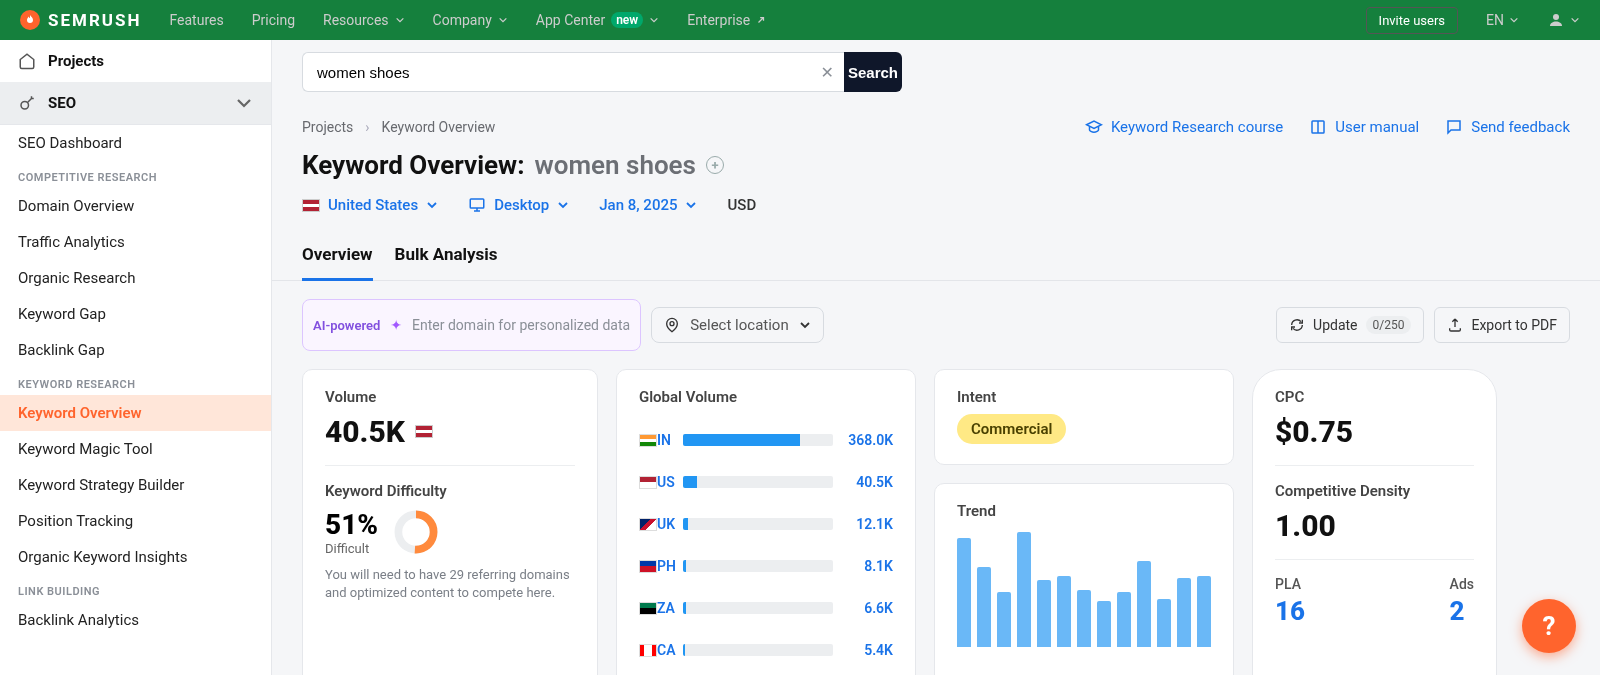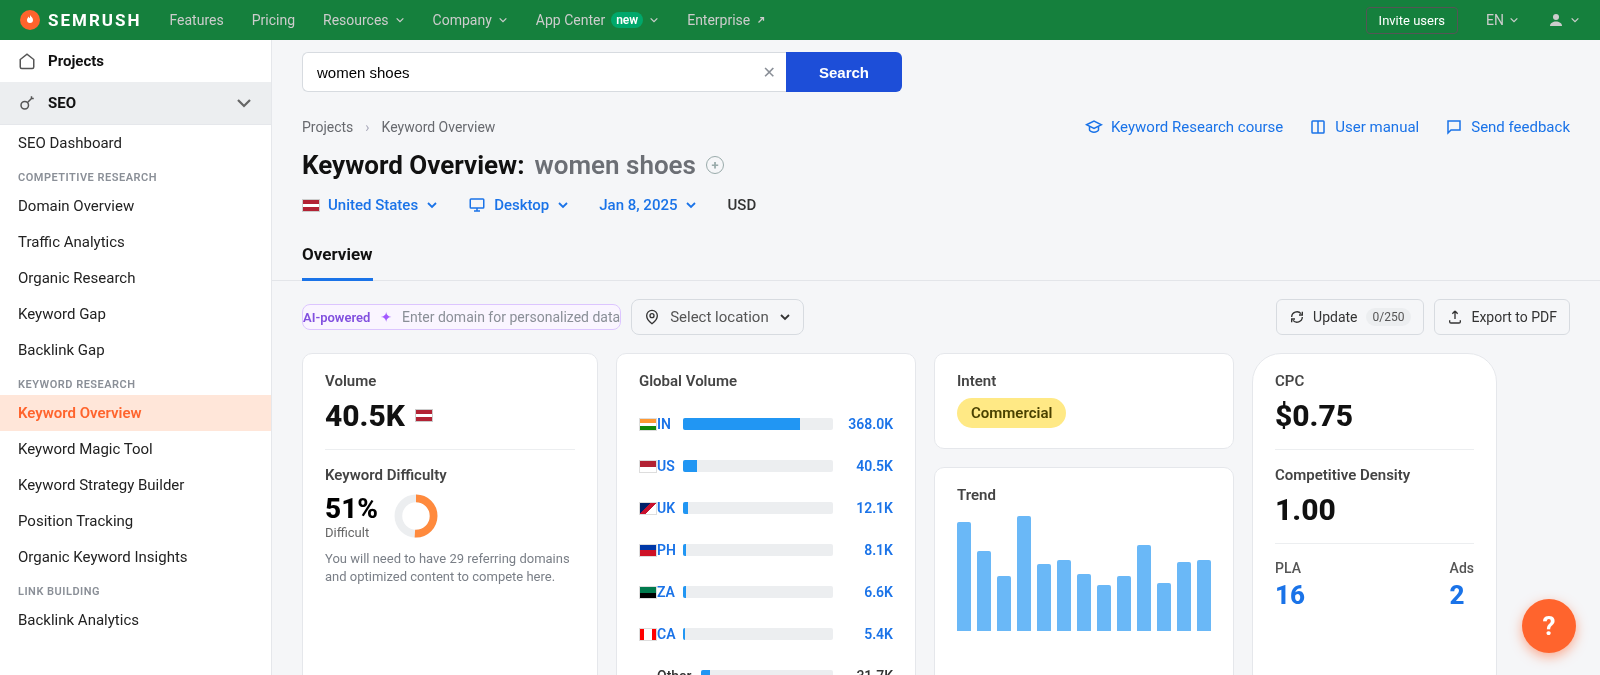--- a/index.html
+++ b/index.html
@@ -35,21 +35,21 @@
 .icon16 { width:18px; height:18px; color:#555; }
 
 
 .main { flex:1; position:relative; overflow:auto; padding: 12px 30px 0 30px; }
 
 
 .searchbar { display:flex; gap:0; align-items:stretch; height:40px; width:600px; }
 .searchbar .input { flex:1; border:1px solid #d7dbe0; border-right:none; border-radius:6px 0 0 6px; padding:0 36px 0 14px; font-size:15px; background:#fff; position:relative; }
 .searchbar .input input { border:none; outline:none; width:100%; height:100%; font-size:15px; }
 .searchbar .clear { position:absolute; right:10px; top:50%; transform:translateY(-50%); color:#8a8f97; cursor:pointer; font-size:16px; }
-.searchbar .btn { background:#1d4ed8; color:#fff; border:none; padding:0 33px; font-size:15px; font-weight:600; border-radius:0 6px 6px 0; cursor:pointer; }
+.searchbar .btn { background:#0f172a; color:#fff; border:none; padding:0 4px; font-size:15px; font-weight:600; border-radius:0 6px 6px 0; cursor:pointer; }
 
 
 .crumb-row { display:flex; justify-content:space-between; align-items:center; margin-top:26px; }
 .crumbs { font-size:14px; color:#686a6f; display:flex; align-items:center; gap:12px; }
 .crumb-chev { color:#aab; }
 .right-links { display:flex; gap:26px; font-size:15px; }
 .right-links a { color:#1a73e8; text-decoration:none; display:flex; align-items:center; gap:8px; }
 .right-links svg { width:18px; height:18px; }
 
 
@@ -66,21 +66,21 @@
 .currency { color:#333; font-weight:500; }
 
 
 .tabs { display:flex; gap:22px; margin-top:20px; border-bottom:1px solid #e3e5e9; margin-left:-30px; margin-right:-30px; padding-left:30px; }
 .tab { padding:10px 0 14px; font-size:17px; font-weight:700; color:#111; cursor:pointer; border-bottom:3px solid transparent; margin-bottom:-1px; }
 .tab.active { border-bottom-color:#1a73e8; }
 
 
 .toolbar { margin-top:18px; display:flex; align-items:center; justify-content:space-between; }
 .tleft { display:flex; gap:10px; align-items:center; }
-.ai-chip { border:1px solid #dcc5ff; background:#faf5ff; padding:6px 0; border-radius:8px; display:flex; align-items:center; gap:10px; font-size:14px; height:26px; }
+.ai-chip { border:1px solid #dcc5ff; background:#faf5ff; padding:6px 10px; border-radius:8px; display:flex; align-items:center; gap:10px; font-size:14px; height:52px; }
 .ai-label { color:#8250df; font-weight:600; font-size:13px; }
 .ai-star { color:#a259ff; }
 .ai-input { color:#8a8f97; }
 .loc-chip { border:1px solid #d7dbe0; border-radius:8px; padding:6px 12px; height:36px; display:flex; align-items:center; gap:10px; font-size:15px; color:#555; }
 .tright { display:flex; gap:10px;text-align:center; }
 .ghost-btn { border:1px solid #d7dbe0; background:#f5f6f8; border-radius:6px; padding:6px 12px; height:36px; display:flex; align-items:center; gap:8px; font-size:14px; color:#333; cursor:pointer; }
 .pill-count { background:#eceef0; padding:2px 7px; border-radius:10px; font-size:12px; color:#555; }
 
 
 .cards { display:flex; gap:18px; margin-top:18px; }
@@ -289,20 +289,21 @@
         <span>Jan 8, 2025</span>
         <svg class="chev" viewBox="0 0 12 12">
             <path d="M2 4l4 4 4-4" stroke="#1a73e8" fill="none" stroke-width="1.8"></path>
           </svg>
       </div>
       <div class="currency">USD</div>
     </div>
 
     <div class="tabs">
       <div class="tab active">Overview</div>
+      <div class="tab">Bulk Analysis</div>
     </div>
 
     <div class="toolbar">
       <div class="tleft">
         <div class="ai-chip">
           <span class="ai-label">AI-powered</span>
           <span class="ai-star">✦</span>
           <span class="ai-input">Enter domain for personalized data</span>
         </div>
         <div class="loc-chip">

